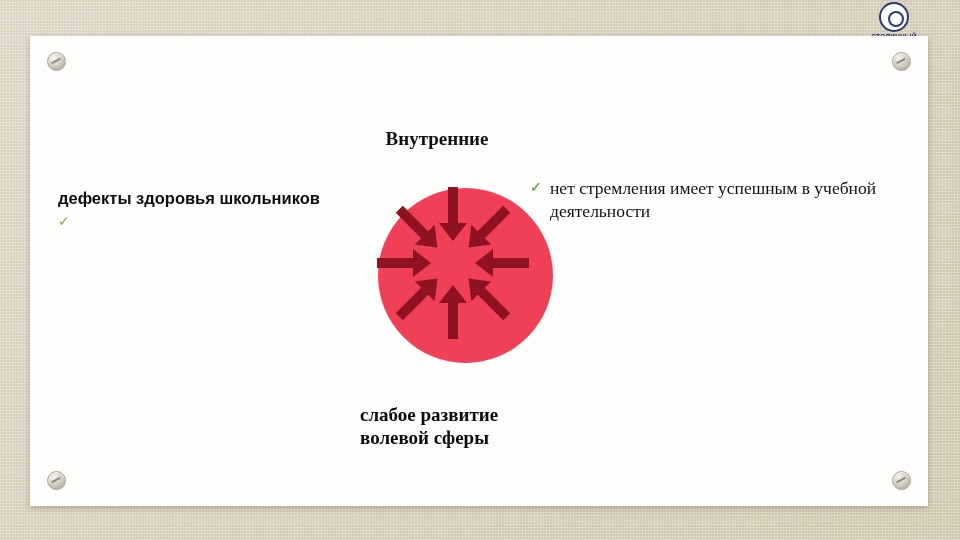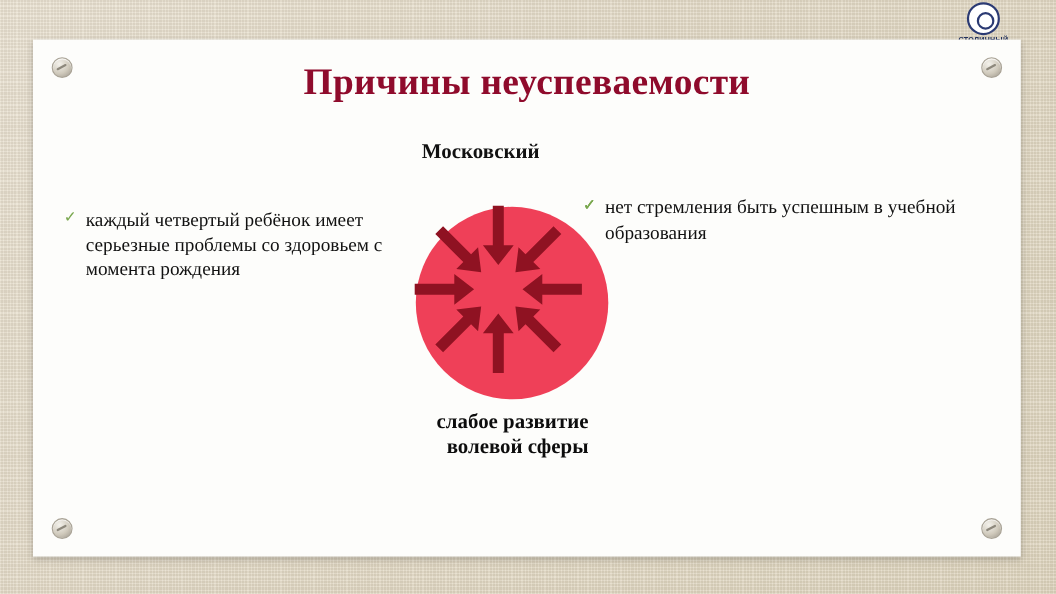--- a/index.html
+++ b/index.html
@@ -158,23 +158,22 @@
   }
   .col-right {
     position: absolute;
     left: 500px;
     top: 140px;
     width: 380px;
   }
   .bottom-mid {
     position: absolute;
     left: 330px;
-    top: 336px;
+    top: 367px;
     width: 175px;
-    text-align: right;
   }
 
   .head {
     font-family: "Liberation Sans", sans-serif;
     font-weight: bold;
     font-size: 16.5px;
     color: #0d0d0d;
     line-height: 1.26;
     margin-bottom: 2px;
   }
@@ -217,23 +216,22 @@
     <div class="l2">УНИВЕРСИТЕТ</div>
     <div class="l3">Московский институт</div>
   </div>
 
   <div class="board">
     <div class="screw tl"></div>
     <div class="screw tr"></div>
     <div class="screw bl"></div>
     <div class="screw br"></div>
 
-    <div class="title">Причины неуспеваемости</div>
-
-    <div class="center-label">Московский</div>
+
+    <div class="center-label">Внутренние</div>
 
     <div class="circle-wrap">
       <div class="circle"></div>
       <svg width="200" height="200" viewBox="0 0 200 200">
         <g fill="#8f1222">
 
           <g transform="rotate(0 100 100)">
             <polygon points="100,78 86,60 95,60 95,24 105,24 105,60 114,60"></polygon>
           </g>
           <g transform="rotate(45 100 100)">
@@ -255,39 +253,39 @@
             <polygon points="100,78 86,60 95,60 95,24 105,24 105,60 114,60"></polygon>
           </g>
           <g transform="rotate(315 100 100)">
             <polygon points="100,78 86,60 95,60 95,24 105,24 105,60 114,60"></polygon>
           </g>
         </g>
       </svg>
     </div>
 
     <div class="col-left">
+      <div class="head">дефекты здоровья школьников</div>
       <ul class="bullets">
         <li>
           <span class="chk">✓</span>
-          <span>каждый четвертый ребёнок имеет серьезные проблемы со здоровьем с момента рождения</span>
         </li>
       </ul>
     </div>
 
     <div class="col-right">
       <ul class="bullets">
         <li>
           <span class="chk">✓</span>
         </li>
         <li>
           <span class="chk">✓</span>
         </li>
         <li>
           <span class="chk">✓</span>
-          <span>нет стремления быть успешным в учебной образования</span>
+          <span>нет стремления имеет успешным в учебной деятельности</span>
         </li>
       </ul>
     </div>
 
     <div class="bottom-mid">
       <div class="head big">слабое развитие волевой сферы</div>
     </div>
   </div>
 </div>
 

